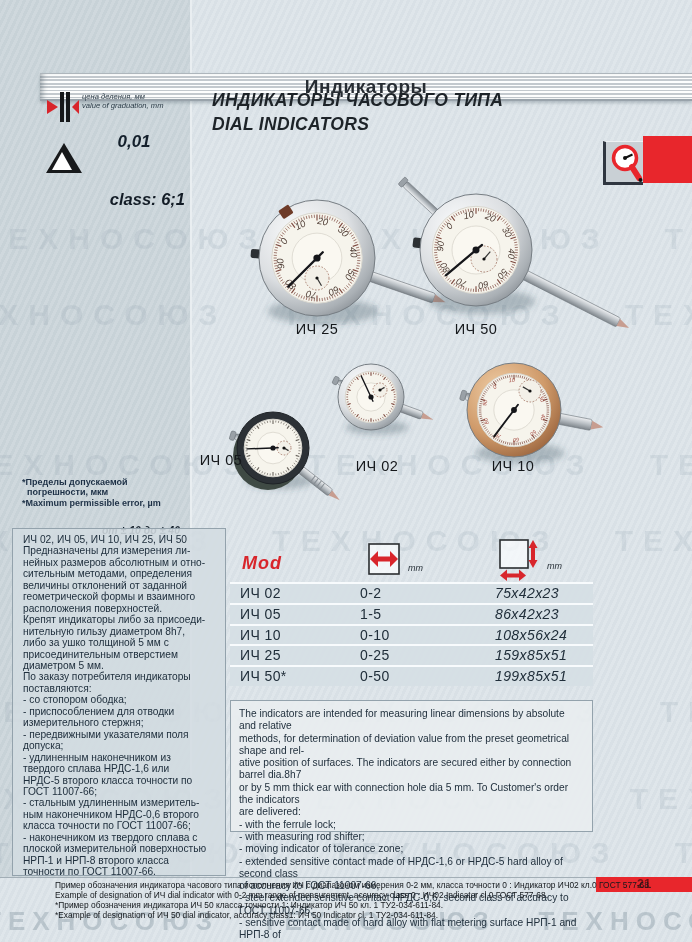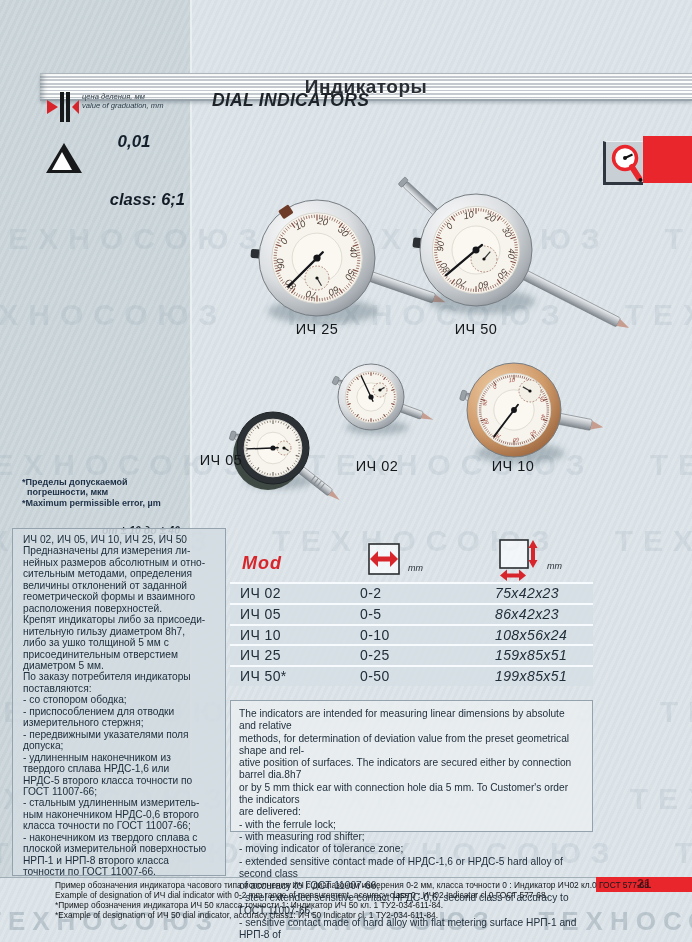--- a/index.html
+++ b/index.html
@@ -118,20 +118,21 @@
   <div class="class-label">class: 6;1</div>
 
   <div class="error-note">
     <div class="b">*Пределы допускаемой</div>
     <div class="b ind">погрешности, мкм</div>
     <div class="b">*Maximum permissible error, µm</div>
     <div class="error-val">от ± 10 до ± 40</div>
   </div>
 
   <div class="main-title">
+    <div>ИНДИКАТОРЫ ЧАСОВОГО ТИПА</div>
     <div>DIAL INDICATORS</div>
   </div>
 
   <div class="red-tab"></div>
   <div class="magnifier-box">
     <svg width="40" height="44" viewBox="0 0 40 44">
       <circle cx="19" cy="16" r="11.5" fill="#ffffff" stroke="#e8262c" stroke-width="3.5"></circle>
       <line x1="19" y1="16" x2="26.5" y2="12.5" stroke="#111" stroke-width="2"></line>
       <circle cx="19" cy="16" r="2" fill="#111"></circle>
       <line x1="26" y1="25" x2="33" y2="36" stroke="#e8262c" stroke-width="6" stroke-linecap="round"></line>
@@ -775,21 +776,21 @@
       <span class="unit u2">mm</span>
     </div>
     <div class="tbody" id="spec-rows">
         <div class="trow">
           <span class="c1">ИЧ 02</span>
           <span class="c2">0-2</span>
           <span class="c3">75x42x23</span>
         </div>
         <div class="trow">
           <span class="c1">ИЧ 05</span>
-          <span class="c2">0-5</span>
+          <span class="c2">1-5</span>
           <span class="c3">86x42x23</span>
         </div>
         <div class="trow">
           <span class="c1">ИЧ 10</span>
           <span class="c2">0-10</span>
           <span class="c3">108x56x24</span>
         </div>
         <div class="trow">
           <span class="c1">ИЧ 25</span>
           <span class="c2">0-25</span>

